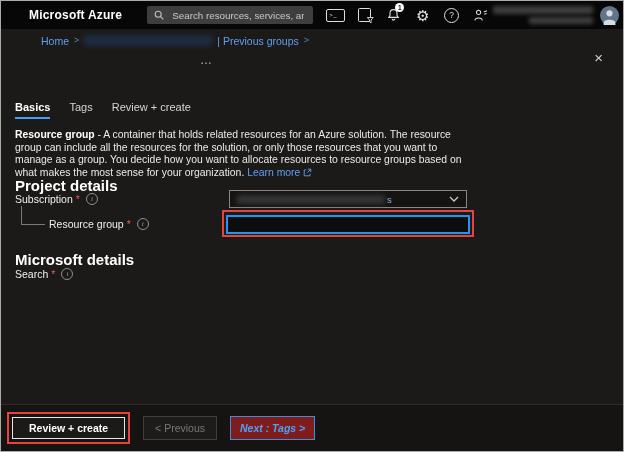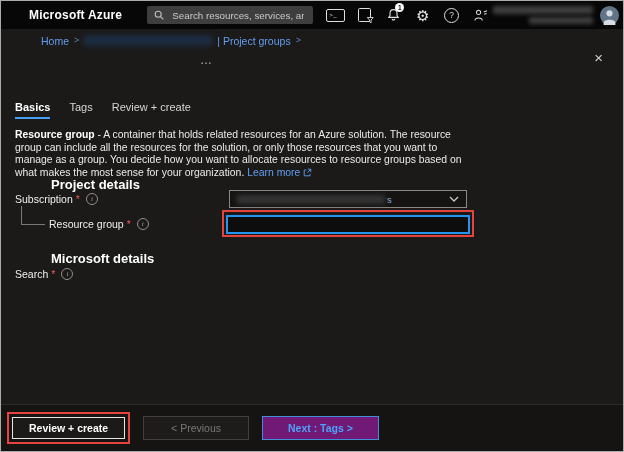--- a/index.html
+++ b/index.html
@@ -41,37 +41,37 @@
   .close-btn { position:absolute; top:49px; right:20px; color:#d0d0d0; font-size:15px; font-weight:300; line-height:15px; cursor:pointer; }
   
   .tabs { position:absolute; top:100px; left:14px; display:flex; gap:19px; font-size:11px;justify-content:flex-end; }
   .tab { padding-bottom:4px; color:#d6d4d2; cursor:pointer; }
   .tab.active { color:#ffffff; font-weight:bold; border-bottom:2px solid #479ef5; }
   
   .desc { position:absolute; top:128px; left:14px; width:458px; font-size:10.4px; line-height:12.6px; color:#eceae8; }
   .desc b { color:#ffffff; }
   .learn-link { color:#619ff0; cursor:pointer; white-space:nowrap; }
   
-  .section-heading { position:absolute; left:14px; font-size:13px; font-weight:bold; color:#ffffff;margin-left:36px; }
+  .section-heading { position:absolute; left:14px; font-size:15px; font-weight:bold; color:#ffffff; }
   .field-label { position:absolute; left:14px; font-size:10.5px; color:#f0efed; display:flex; align-items:flex-start; }
   .asterisk { color:#e55752; margin-left:3px; }
   .info-icon { width:10px; height:10px; border:1px solid #8f8d8b; border-radius:50%; color:#a5a3a1; font-size:7px; font-style:italic; font-family:"Liberation Serif", serif; display:flex; align-items:center; justify-content:center; margin-left:6px; cursor:pointer; }
   .connector { position:absolute; left:20px; top:205px; width:23px; height:18px; border-left:1px solid #7a7875; border-bottom:1px solid #7a7875; }
   .control { position:absolute; left:228px; width:238px; height:18px; background:#151413; border:1px solid #8a8886; display:flex; align-items:center; justify-content:space-between; padding:0 7px; box-sizing:border-box; font-size:10.2px; color:#f3f2f1; cursor:pointer; }
   .sub-redact { width:148px; height:9px; background:#343434; filter:blur(2.5px); }
   .sub-valwrap { display:flex; align-items:center; gap:2px; color:#8fb6e8; font-size:9.5px; }
   .rg-box { position:absolute; left:221px; top:209px; width:252px; height:27px; box-sizing:border-box; border:2px solid #e5433e; padding:2px; }
   .rg-input { width:100%; height:100%; box-sizing:border-box; border:2px solid #2394f0; background:#0e0d0d; outline:none; color:#f3f2f1; font-family:inherit; font-size:10.5px; padding:0 5px; }
   
   .footer { position:absolute; left:0; right:0; bottom:0; height:47px; background:#151413; border-top:1px solid #2c2b2a; display:flex; align-items:center; padding-left:6px; gap:13px; box-sizing:border-box; }
   .review-box { border:2px solid #e5433e; padding:3px; }
   .btn { font-family:inherit; font-size:10.5px; cursor:pointer; }
   .btn-review { background:#1b1a19; border:1px solid #e8e6e4; color:#ffffff; font-weight:bold; padding:4px 16px; }
-  .btn-prev { background:#1d1c1b; border:1px solid #413f3e; color:#7a7875; padding:5px 27px; cursor:default; }
-  .btn-next { background:#701a75; border:1px solid #3f8cdb; color:#4da2f8; font-weight:bold; padding:5px 25px; }
+  .btn-prev { background:#1d1c1b; border:1px solid #413f3e; color:#7a7875; padding:5px 11px; cursor:default; }
+  .btn-next { background:#7f1d1d; border:1px solid #3f8cdb; color:#4da2f8; font-weight:bold; padding:5px 9px;font-style:italic; }
 </style>
 </head>
 <body>
 
 <div class="screen">
 
   <div class="topbar">
     <div class="hamburger"></div>
     <div class="brand">Microsoft Azure</div>
 
@@ -126,21 +126,21 @@
         <circle cx="9.5" cy="7.3" r="3.1" fill="#d5dce3"></circle>
         <path d="M3.6 16.8 C3.6 12.6 15.4 12.6 15.4 16.8 L15.4 19 L3.6 19 Z" fill="#d5dce3"></path>
       </svg>
     </div>
   </div>
 
   <div class="breadcrumb">
     <span class="crumb-link">Home</span>
     <span class="crumb-sep">&gt;</span>
     <span class="crumb-redact"></span>
-    <span class="crumb-link">| Project groups</span>
+    <span class="crumb-link">| Previous groups</span>
     <span class="crumb-sep">&gt;</span>
   </div>
 
   <div class="title-ellipsis">…</div>
   <div class="close-btn">×</div>
 
   <div class="tabs">
     <div class="tab active">Basics</div>
     <div class="tab">Tags</div>
     <div class="tab">Review + create</div>

